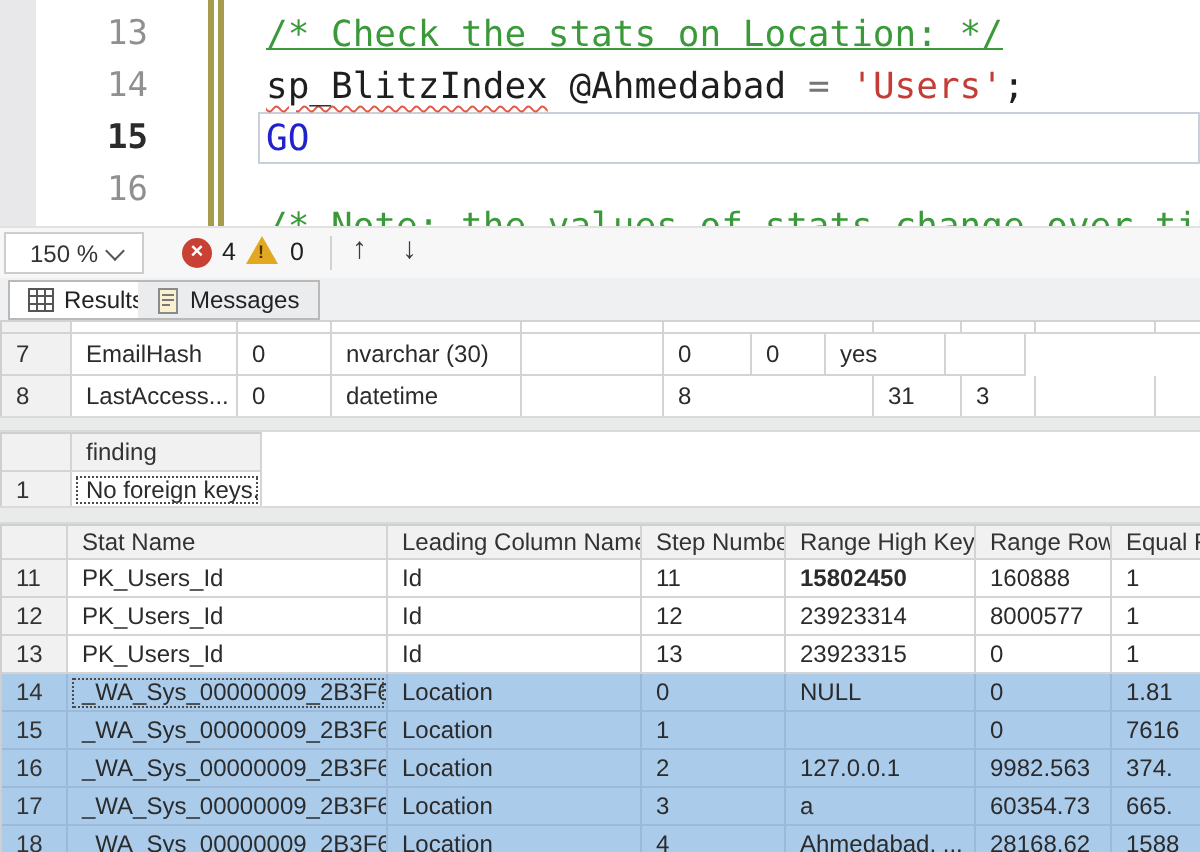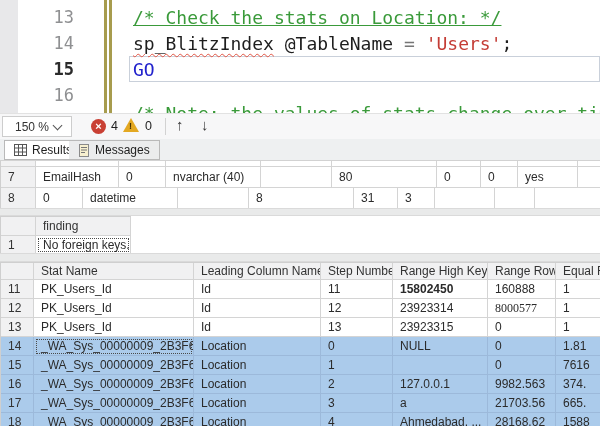--- a/index.html
+++ b/index.html
@@ -86,21 +86,21 @@
     <div class="gutter-num" style="top:7px">13</div>
     <div class="gutter-num" style="top:33px">14</div>
     <div class="gutter-num current" style="top:59px">15</div>
     <div class="gutter-num" style="top:85px">16</div>
     <div class="change-bar" style="left:104px"></div>
     <div class="change-bar" style="left:109px"></div>
 
     <div class="stmt-box"></div>
 
     <div class="code-line" style="top:7px"><span class="tok-comment">/* Check the stats on Location: */</span></div>
-    <div class="code-line" style="top:33px"><span class="squiggle">sp_BlitzIndex</span><span> @TableName </span><span class="tok-op">= </span><span class="tok-string">'Users'</span><span>;</span></div>
+    <div class="code-line" style="top:33px"><span class="squiggle">sp_BlitzIndex</span><span> @Ahmedabad </span><span class="tok-op">= </span><span class="tok-string">'Users'</span><span>;</span></div>
     <div class="code-line" style="top:59px"><span class="tok-keyword">GO</span></div>
     <div class="code-line tok-comment" style="top:103px">/* Note: the values of stats change over time */</div>
   </div>
 
   <div class="toolbar">
     <div class="zoom-box">
       <span class="zv">150 %</span>
       <span class="chev"></span>
     </div>
     <div class="err-circle">×</div>
@@ -142,30 +142,30 @@
           <div class="cell" style="width: 105px;">4</div>
           <div class="cell" style="width: 44px;">10</div>
           <div class="cell" style="width: 37px;">0</div>
           <div class="cell" style="width: 60px;"></div>
           <div class="cell" style="width: 40px;"></div>
         </div>
         <div class="grid-row data">
           <div class="cell rownum" style="width: 35px;">7</div>
           <div class="cell" style="width: 83px;">EmailHash</div>
           <div class="cell" style="width: 47px;">0</div>
-          <div class="cell" style="width: 95px;">nvarchar (40)</div>
+          <div class="cell" style="width: 95px;">nvarchar (30)</div>
           <div class="cell" style="width: 71px;"></div>
-          <div class="cell" style="width: 105px;">80</div>
           <div class="cell" style="width: 44px;">0</div>
           <div class="cell" style="width: 37px;">0</div>
           <div class="cell" style="width: 60px;">yes</div>
           <div class="cell" style="width: 40px;"></div>
         </div>
         <div class="grid-row data">
           <div class="cell rownum" style="width: 35px;">8</div>
+          <div class="cell" style="width: 83px;">LastAccess...</div>
           <div class="cell" style="width: 47px;">0</div>
           <div class="cell" style="width: 95px;">datetime</div>
           <div class="cell" style="width: 71px;"></div>
           <div class="cell" style="width: 105px;">8</div>
           <div class="cell" style="width: 44px;">31</div>
           <div class="cell" style="width: 37px;">3</div>
           <div class="cell" style="width: 60px;"></div>
           <div class="cell" style="width: 40px;"></div>
         </div>
       </div>
@@ -199,21 +199,21 @@
           <div class="cell" style="width: 95px; font-weight: bold;">15802450</div>
           <div class="cell" style="width: 68px;">160888</div>
           <div class="cell" style="width: 120px;">1</div>
         </div>
         <div class="grid-row data">
           <div class="cell rownum" style="width: 33px;">12</div>
           <div class="cell" style="width: 160px;">PK_Users_Id</div>
           <div class="cell" style="width: 127px;">Id</div>
           <div class="cell" style="width: 72px;">12</div>
           <div class="cell" style="width: 95px;">23923314</div>
-          <div class="cell" style="width: 68px; font-family: Liberation Serif, serif;">8000577</div>
+          <div class="cell" style="width: 68px;">8000577</div>
           <div class="cell" style="width: 120px;">1</div>
         </div>
         <div class="grid-row data">
           <div class="cell rownum" style="width: 33px;">13</div>
           <div class="cell" style="width: 160px;">PK_Users_Id</div>
           <div class="cell" style="width: 127px;">Id</div>
           <div class="cell" style="width: 72px;">13</div>
           <div class="cell" style="width: 95px;">23923315</div>
           <div class="cell" style="width: 68px;">0</div>
           <div class="cell" style="width: 120px;">1</div>
@@ -244,21 +244,21 @@
           <div class="cell" style="width: 95px;">127.0.0.1</div>
           <div class="cell" style="width: 68px;">9982.563</div>
           <div class="cell" style="width: 120px;">374.</div>
         </div>
         <div class="grid-row data sel">
           <div class="cell rownum" style="width: 33px;">17</div>
           <div class="cell" style="width: 160px;">_WA_Sys_00000009_2B3F6...</div>
           <div class="cell" style="width: 127px;">Location</div>
           <div class="cell" style="width: 72px;">3</div>
           <div class="cell" style="width: 95px;">a</div>
-          <div class="cell" style="width: 68px;">21703.56</div>
+          <div class="cell" style="width: 68px;">60354.73</div>
           <div class="cell" style="width: 120px;">665.</div>
         </div>
         <div class="grid-row data sel">
           <div class="cell rownum" style="width: 33px;">18</div>
           <div class="cell" style="width: 160px;">_WA_Sys_00000009_2B3F6...</div>
           <div class="cell" style="width: 127px;">Location</div>
           <div class="cell" style="width: 72px;">4</div>
           <div class="cell" style="width: 95px;">Ahmedabad, ...</div>
           <div class="cell" style="width: 68px;">28168.62</div>
           <div class="cell" style="width: 120px;">1588</div>

